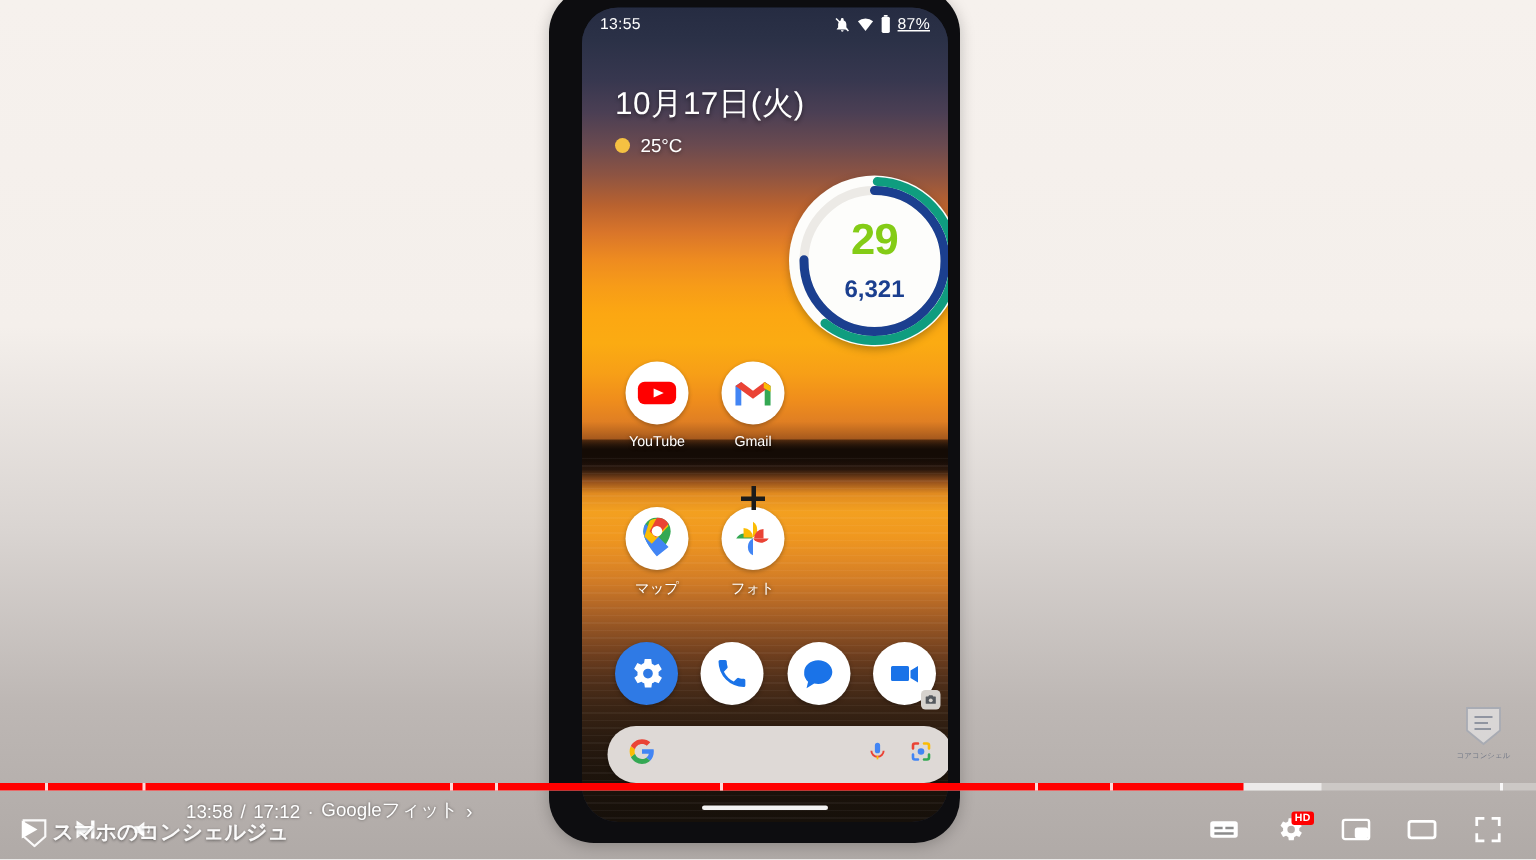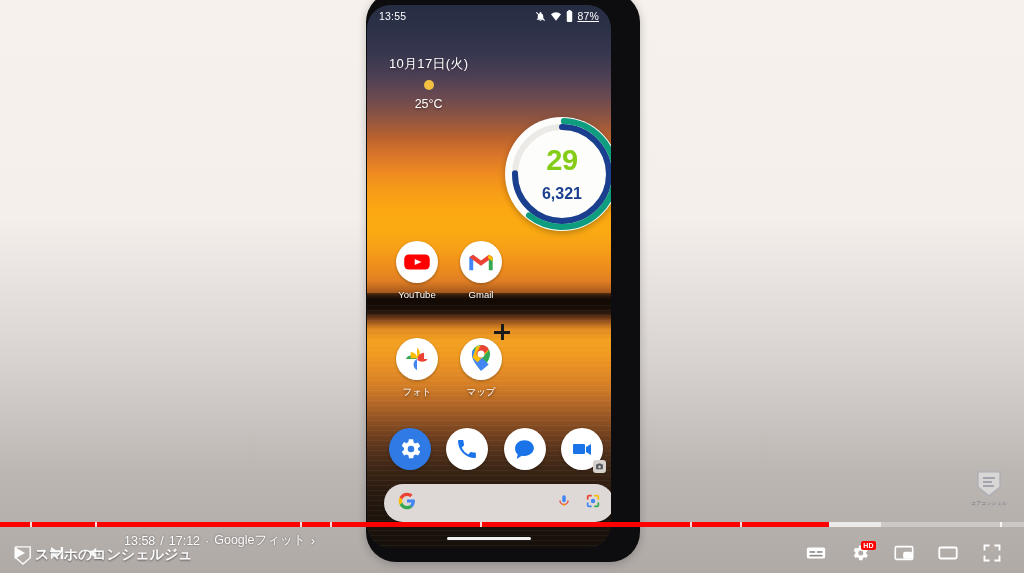--- a/index.html
+++ b/index.html
@@ -20,21 +20,21 @@
     position: absolute;
     left: 366px; top: -8px;
     width: 274px; height: 570px;
     background: #0d0d10;
     border-radius: 30px;
     box-shadow: 0 2px 10px rgba(0,0,0,.22);
     overflow: hidden;
   }
   #screen {
     position: absolute;
-    left: 1px; top: 13px;
+    left: 22px; top: 13px;
     width: 244px; height: 543px;
     border-radius: 24px;
     overflow: hidden;
     background: #1d2438;
   }
   
   .wall {
     position: absolute; inset: 0;
     background:
       linear-gradient(180deg,
@@ -70,27 +70,27 @@
     padding: 0 12px;
     color: #fff; font-size: 10.5px; letter-spacing: .2px;
   }
   .sb-right { margin-left: auto; display: flex; align-items: center; gap: 4px; }
   .sb-ico { display:block; }
   .batt-pct { font-size: 10.5px; text-decoration: underline; }
 
   
   .dateblock { position: absolute; left: 22px; top: 50px; color: #fff; }
   .dateblock .dt {
-    font-size: 13px; font-weight: 400;
+    font-size: 21px; font-weight: 400;
     text-shadow: 0 1px 3px rgba(0,0,0,.45);
     letter-spacing: .3px;
   }
   .dateblock .wx {
     margin-top: 7px; display: flex; align-items: center; gap: 7px;
-    font-size: 12.5px; text-shadow: 0 1px 3px rgba(0,0,0,.45); flex-direction: column;
+    font-size: 12.5px; text-shadow: 0 1px 3px rgba(0,0,0,.45);
   }
   .sun-dot {
     width: 10px; height: 10px; border-radius: 50%;
     background: #f5c142; display: block;
   }
 
   
   .fitwidget {
     position: absolute; left: 138px; top: 112px;
     width: 114px; height: 114px;
@@ -279,41 +279,41 @@
             </svg>
           </div>
           <span class="applabel">Gmail</span>
         </div>
       </div>
 
       <div class="row" id="row2">
         <div class="cell">
           <div class="appicon">
             <svg width="28" height="28" viewBox="0 0 40 40">
+              <path d="M7 13a13 13 0 0 1 26 0c0 10-13 23-13 23S7 23 7 13z" fill="#34a853"></path>
+              <path d="M9 6l22 22-11 9S7 23 7 13a13 13 0 0 1 2-7z" fill="#4285f4"></path>
+              <path d="M13 3a13 13 0 0 1 18 5L15 25 8 18z" fill="#fbbc04"></path>
+              <path d="M20 0a13 13 0 0 1 11 6L19 19l-6-6z" fill="#ea4335"></path>
+              <circle cx="20" cy="13" r="5" fill="#fff"></circle>
+            </svg>
+          </div>
+          <span class="applabel">マップ</span>
+        </div>
+        <div class="cell">
+          <div class="appicon">
+            <svg width="28" height="28" viewBox="0 0 40 40">
               <path d="M20 19V4a9 9 0 0 1 0 15z" fill="#fbbc04" transform="rotate(0 20 20)"></path>
               <path d="M20 20h15a9 9 0 0 1-15 0z" fill="#ea4335"></path>
               <path d="M20 20v16a9 9 0 0 1 0-16z" fill="#4285f4"></path>
               <path d="M20 20H4a9 9 0 0 1 16 0z" fill="#34a853"></path>
               <path d="M20 19a9 9 0 0 0-9-9v9z" fill="#fbbc04"></path>
               <path d="M21 20a9 9 0 0 1 9-9v9z" fill="#ea4335" transform="rotate(0 20 20)"></path>
             </svg>
           </div>
           <span class="applabel">フォト</span>
-        </div>
-        <div class="cell">
-          <div class="appicon">
-            <svg width="28" height="28" viewBox="0 0 40 40">
-              <path d="M7 13a13 13 0 0 1 26 0c0 10-13 23-13 23S7 23 7 13z" fill="#34a853"></path>
-              <path d="M9 6l22 22-11 9S7 23 7 13a13 13 0 0 1 2-7z" fill="#4285f4"></path>
-              <path d="M13 3a13 13 0 0 1 18 5L15 25 8 18z" fill="#fbbc04"></path>
-              <path d="M20 0a13 13 0 0 1 11 6L19 19l-6-6z" fill="#ea4335"></path>
-              <circle cx="20" cy="13" r="5" fill="#fff"></circle>
-            </svg>
-          </div>
-          <span class="applabel">マップ</span>
         </div>
       </div>
 
       <div class="row" id="dock">
         <div class="cell">
           <div class="appicon" style="background:#2f7ae5">
             <svg width="26" height="26" viewBox="0 0 24 24" fill="#fff">
               <path d="M19.4 13a7.6 7.6 0 0 0 0-2l2-1.6-2-3.4-2.4 1a7.5 7.5 0 0 0-1.7-1L14.9 3h-4l-.4 2.6a7.5 7.5 0 0 0-1.7 1l-2.4-1-2 3.4L6.5 11a7.6 7.6 0 0 0 0 2l-2 1.6 2 3.4 2.4-1a7.5 7.5 0 0 0 1.7 1l.4 2.6h4l.4-2.6a7.5 7.5 0 0 0 1.7-1l2.4 1 2-3.4zM12.9 15a3 3 0 1 1 0-6 3 3 0 0 1 0 6z"></path>
             </svg>
           </div>

